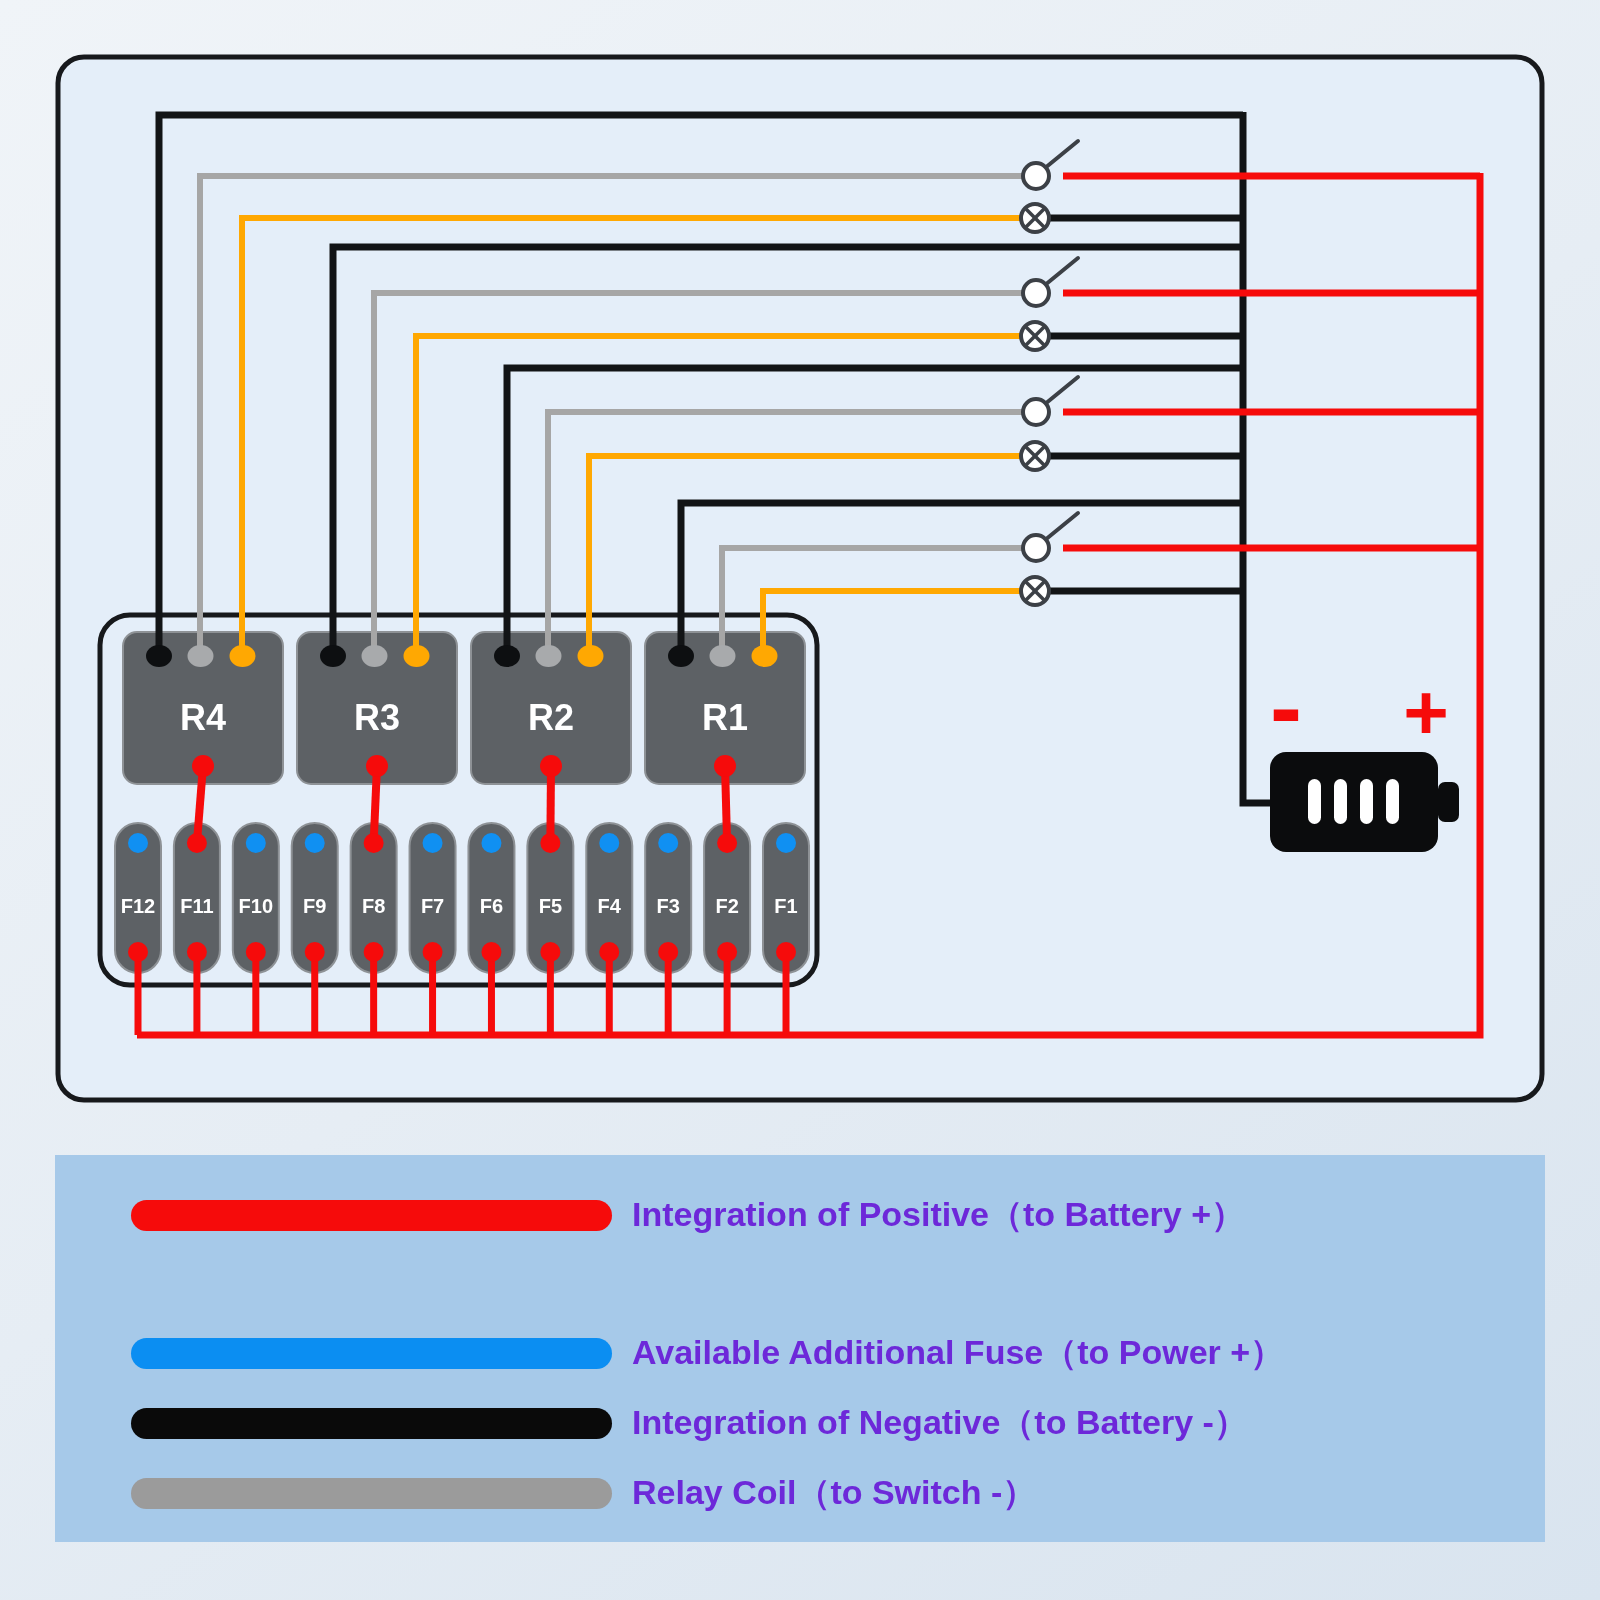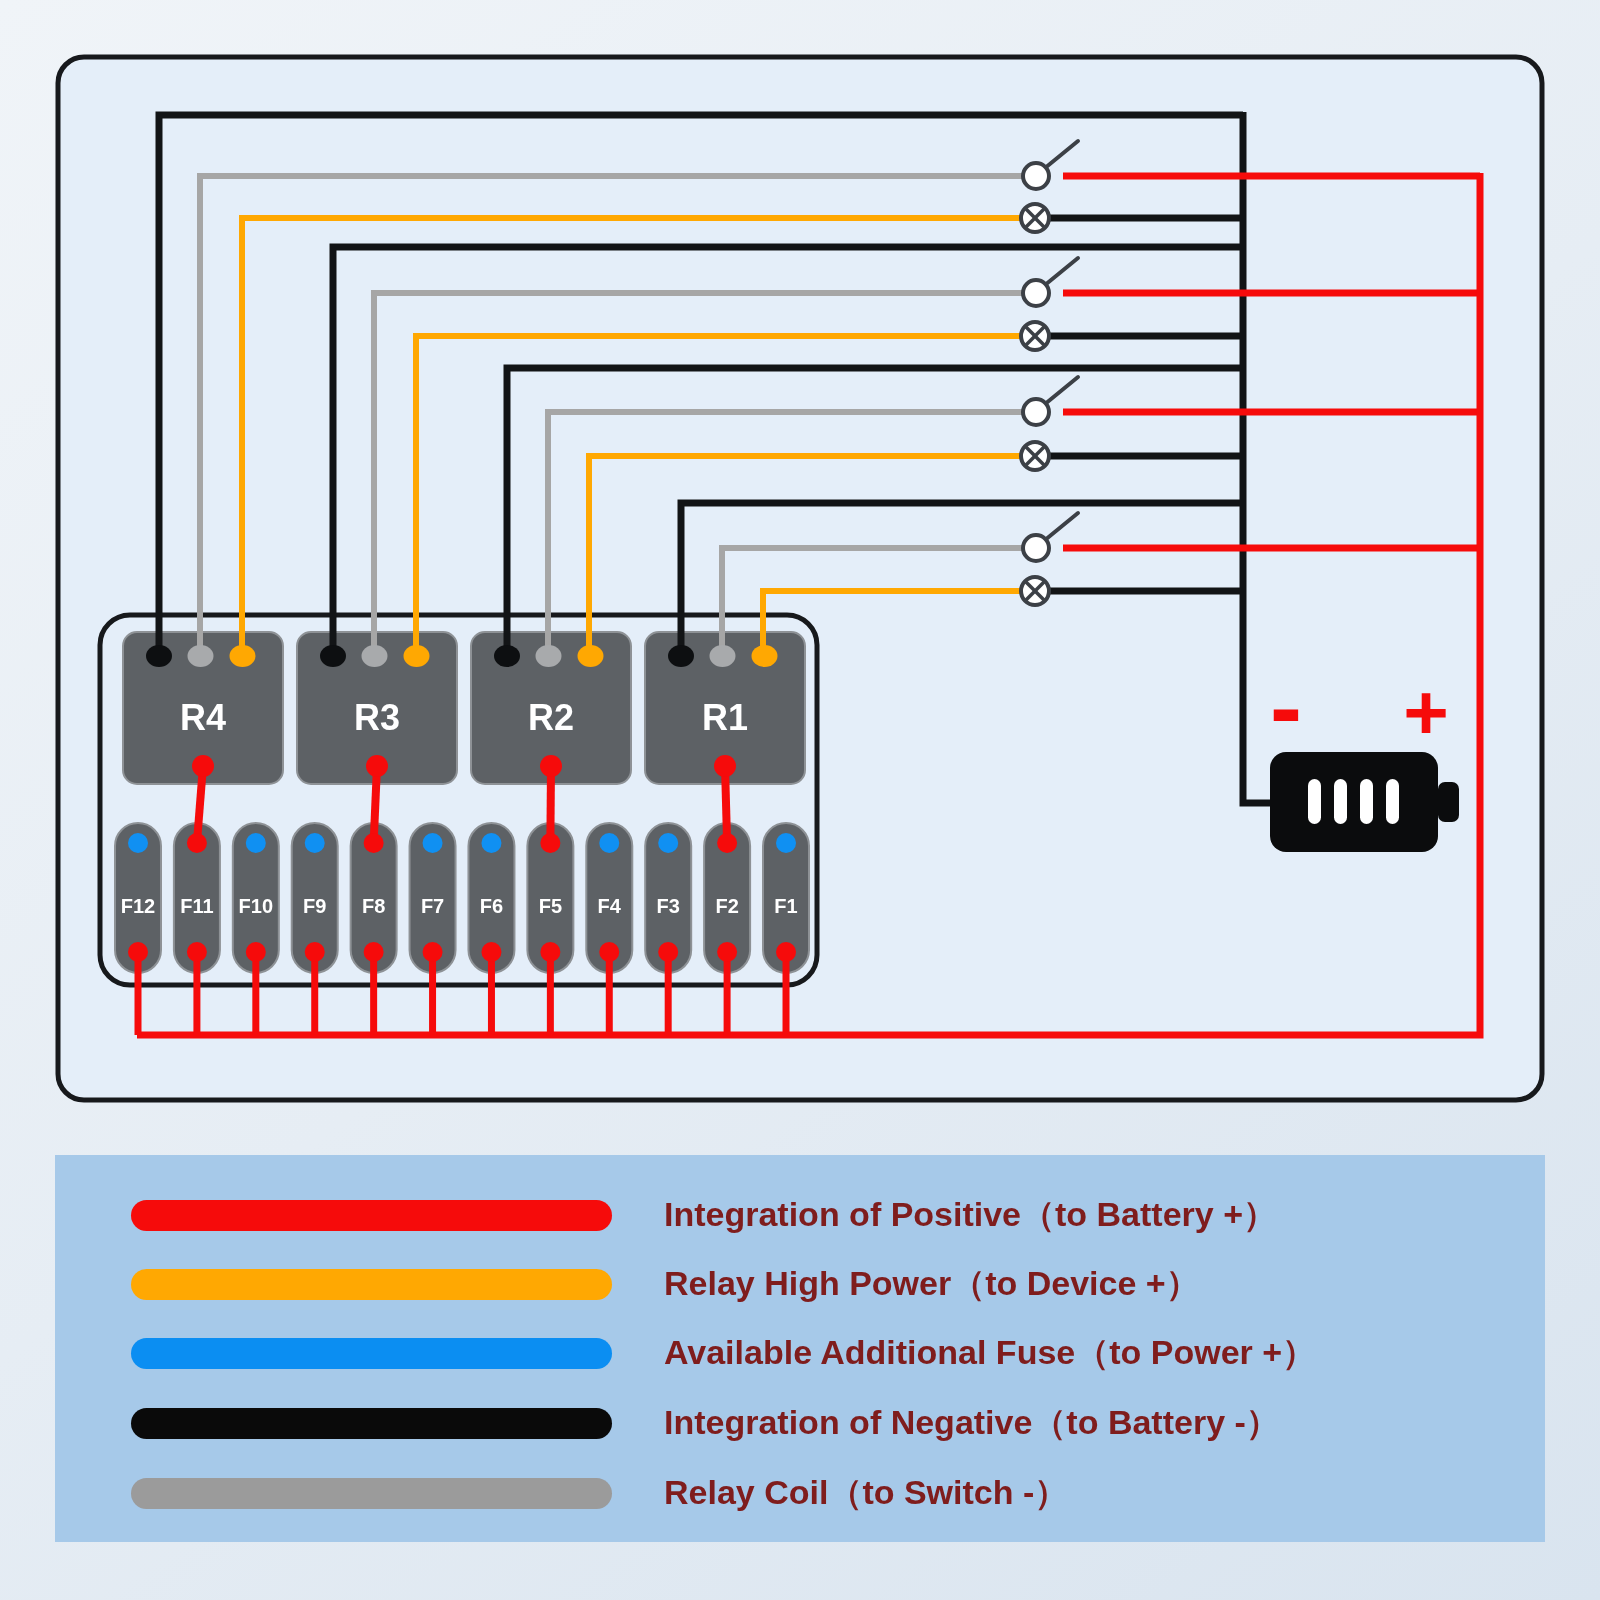--- a/index.html
+++ b/index.html
@@ -10,21 +10,21 @@
   }
   #stage{position:absolute;left:0;top:0;width:1600px;height:1336px;}
   svg{position:absolute;left:0;top:0;}
   .legend-panel{
     position:absolute;left:55px;top:1155px;width:1490px;height:387px;
     background:#a6c9e9;
   }
   .legend-row{position:absolute;left:0;width:100%;height:48px;display:flex;align-items:center;}
   .legend-bar{display:block;margin-left:76px;width:481px;height:31px;border-radius:16px;flex:0 0 auto;}
   .legend-label{
-    margin-left:52px;font-size:34px;font-weight:700;color:#7f1d1d;
+    margin-left:20px;font-size:34px;font-weight:700;color:#6d28d9;
     letter-spacing:0px;white-space:nowrap;
   }
 </style>
 </head>
 <body>
 
 <div id="stage">
   <svg id="diagram" width="1600" height="1600" viewBox="0 0 1600 1600">
       <rect x="58" y="57" width="1484" height="1043" rx="26" fill="#e4eef9" stroke="#17191c" stroke-width="5"></rect>
       <rect x="100" y="615" width="717" height="370" rx="30" fill="none" stroke="#17191c" stroke-width="5"></rect>
@@ -166,24 +166,20 @@
       <rect x="1386" y="779" width="13" height="45" rx="6.5" fill="#ffffff"></rect>
       <text x="1286" y="706" text-anchor="middle" dominant-baseline="central" font-family="&quot;Liberation Sans&quot;,&quot;DejaVu Sans&quot;,sans-serif" font-size="96" font-weight="700" fill="#f60b0b">-</text>
       <text x="1426" y="712" text-anchor="middle" dominant-baseline="central" font-family="&quot;Liberation Sans&quot;,&quot;DejaVu Sans&quot;,sans-serif" font-size="78" font-weight="700" fill="#f60b0b">+</text>
     </svg>
 
   <div class="legend-panel">
     <div class="legend-row" style="top:36px">
       <span class="legend-bar" style="background: rgb(246, 11, 11);"></span>
       <span class="legend-label">Integration of Positive（to Battery +）</span>
     </div>
-    <div class="legend-row" style="top:105px">
-      <span class="legend-bar" style="background: rgb(255, 168, 2);"></span>
-      <span class="legend-label">Relay High Power（to Device +）</span>
-    </div>
     <div class="legend-row" style="top:174px">
       <span class="legend-bar" style="background: rgb(11, 142, 242);"></span>
       <span class="legend-label">Available Additional Fuse（to Power +）</span>
     </div>
     <div class="legend-row" style="top:314px">
       <span class="legend-bar" style="background: rgb(155, 155, 155);"></span>
       <span class="legend-label">Relay Coil（to Switch -）</span>
     </div>
     <div class="legend-row" style="top:244px">
       <span class="legend-bar" style="background: rgb(10, 10, 10);"></span>

